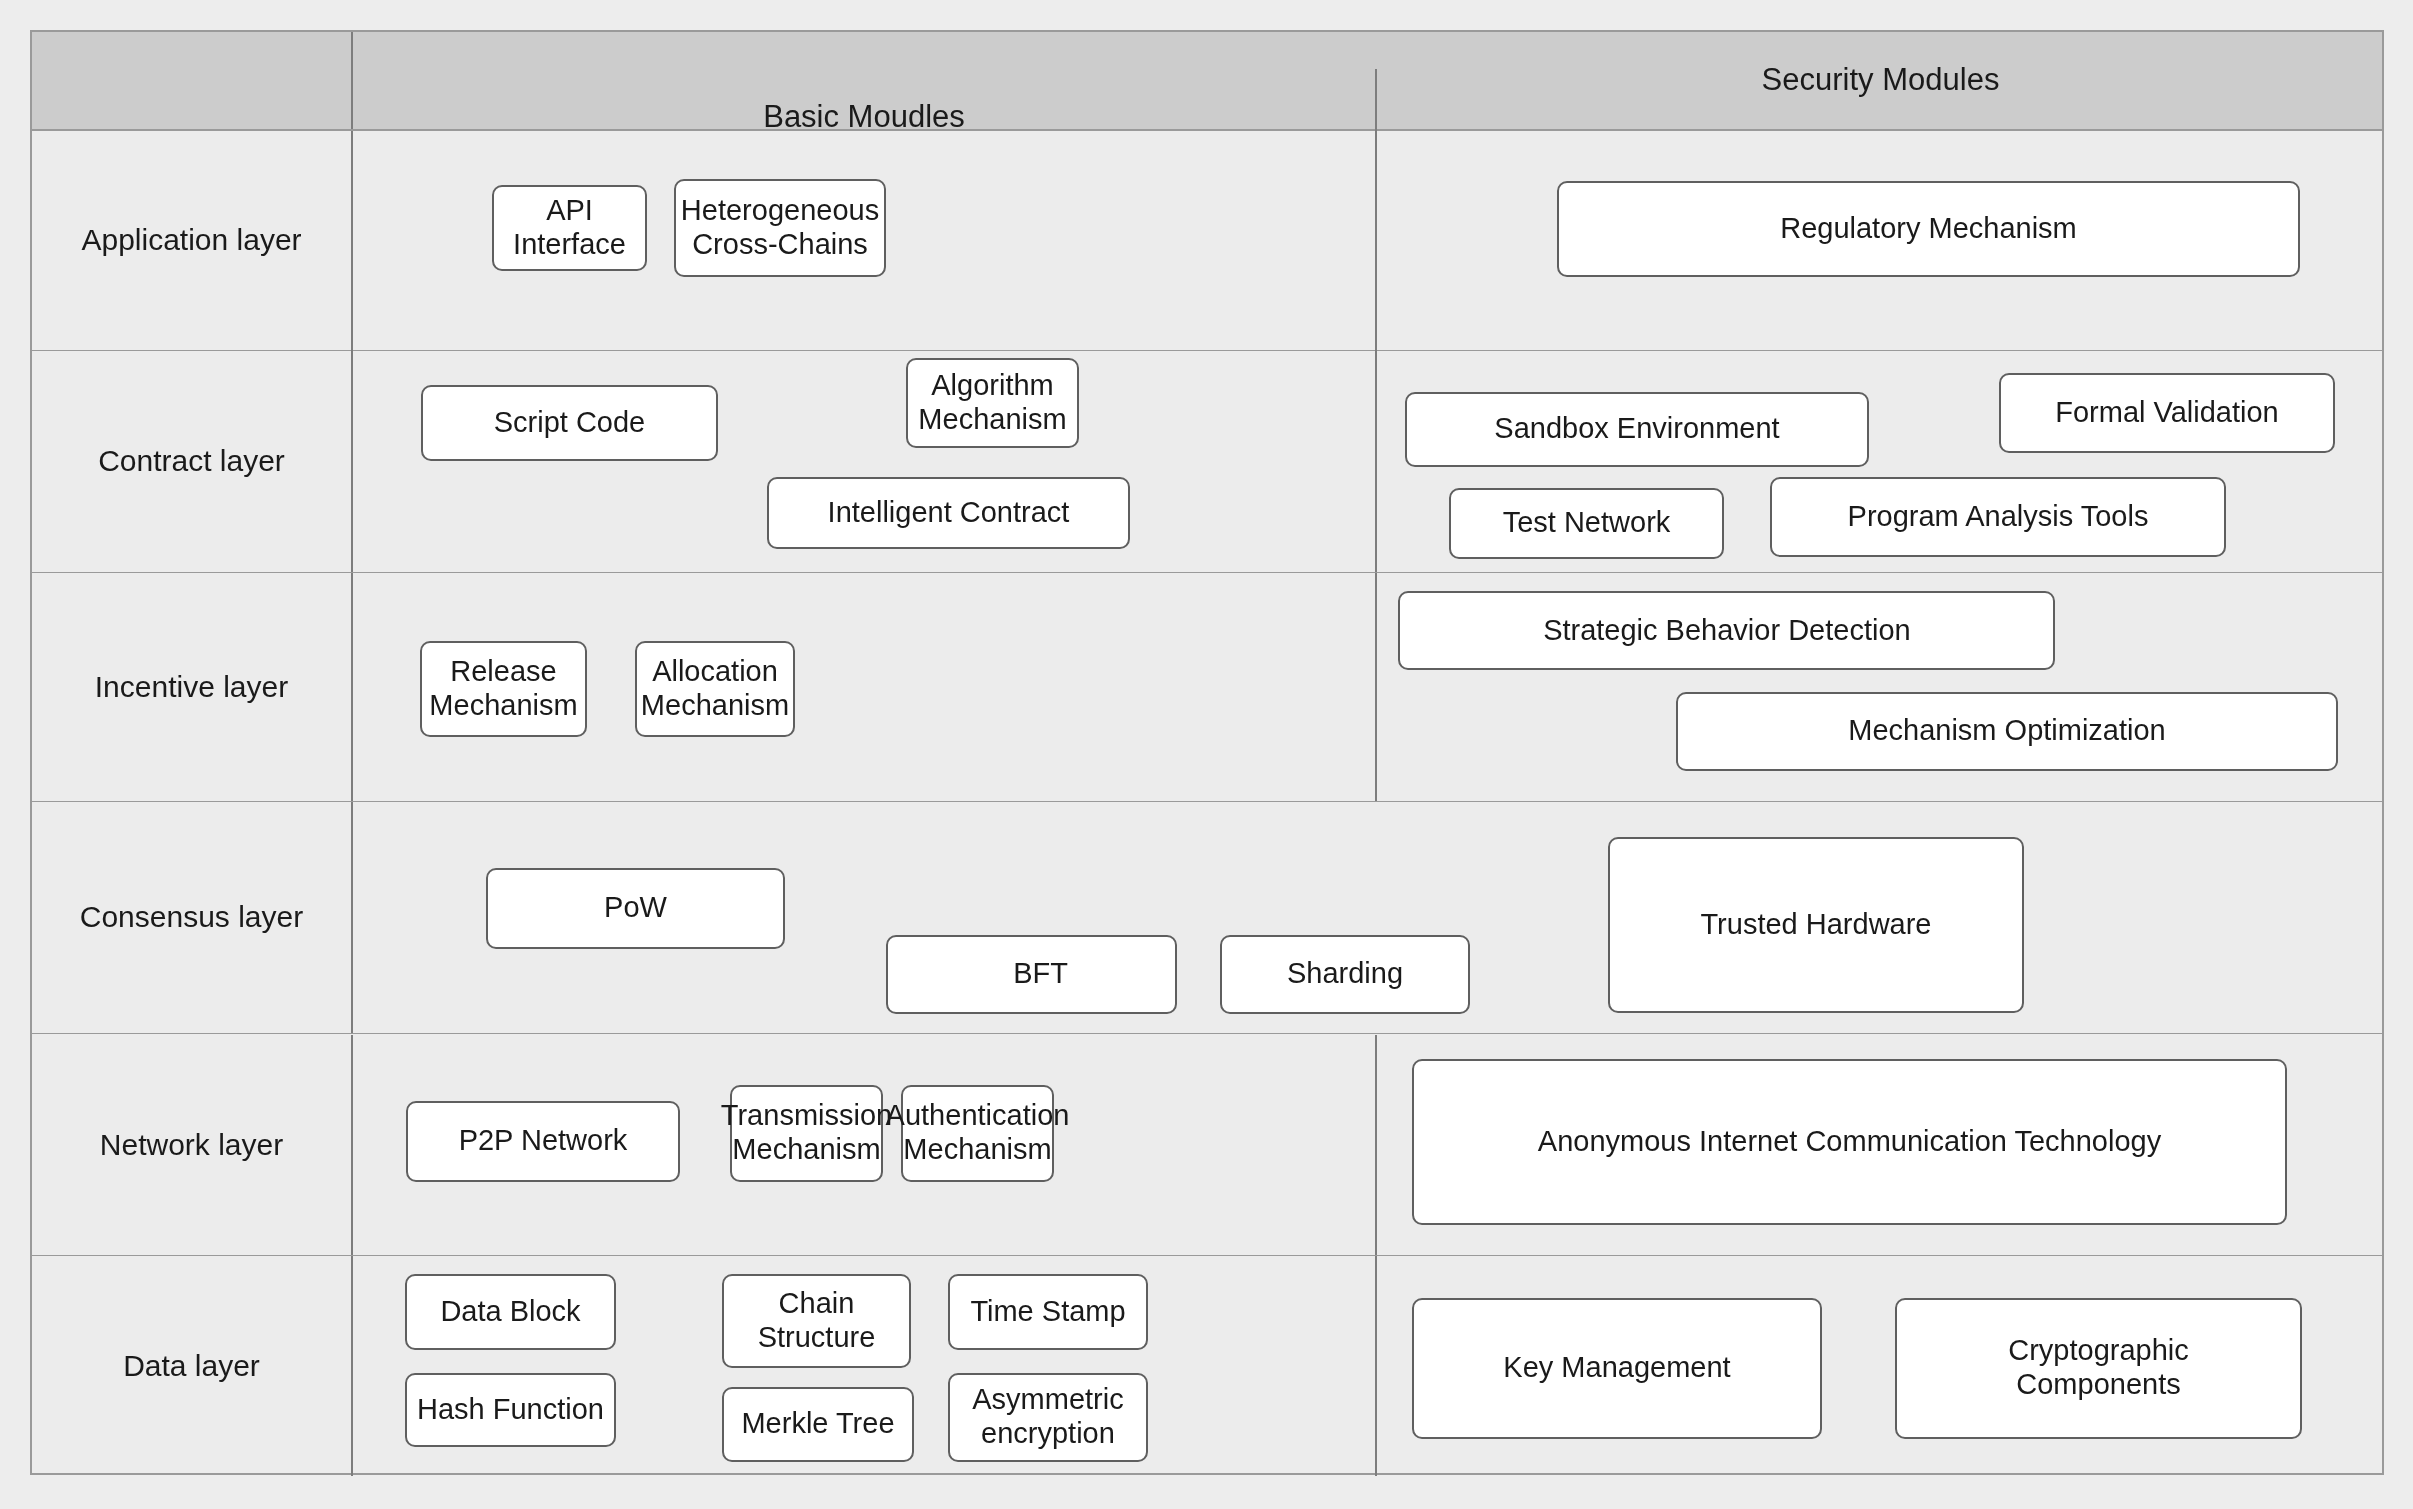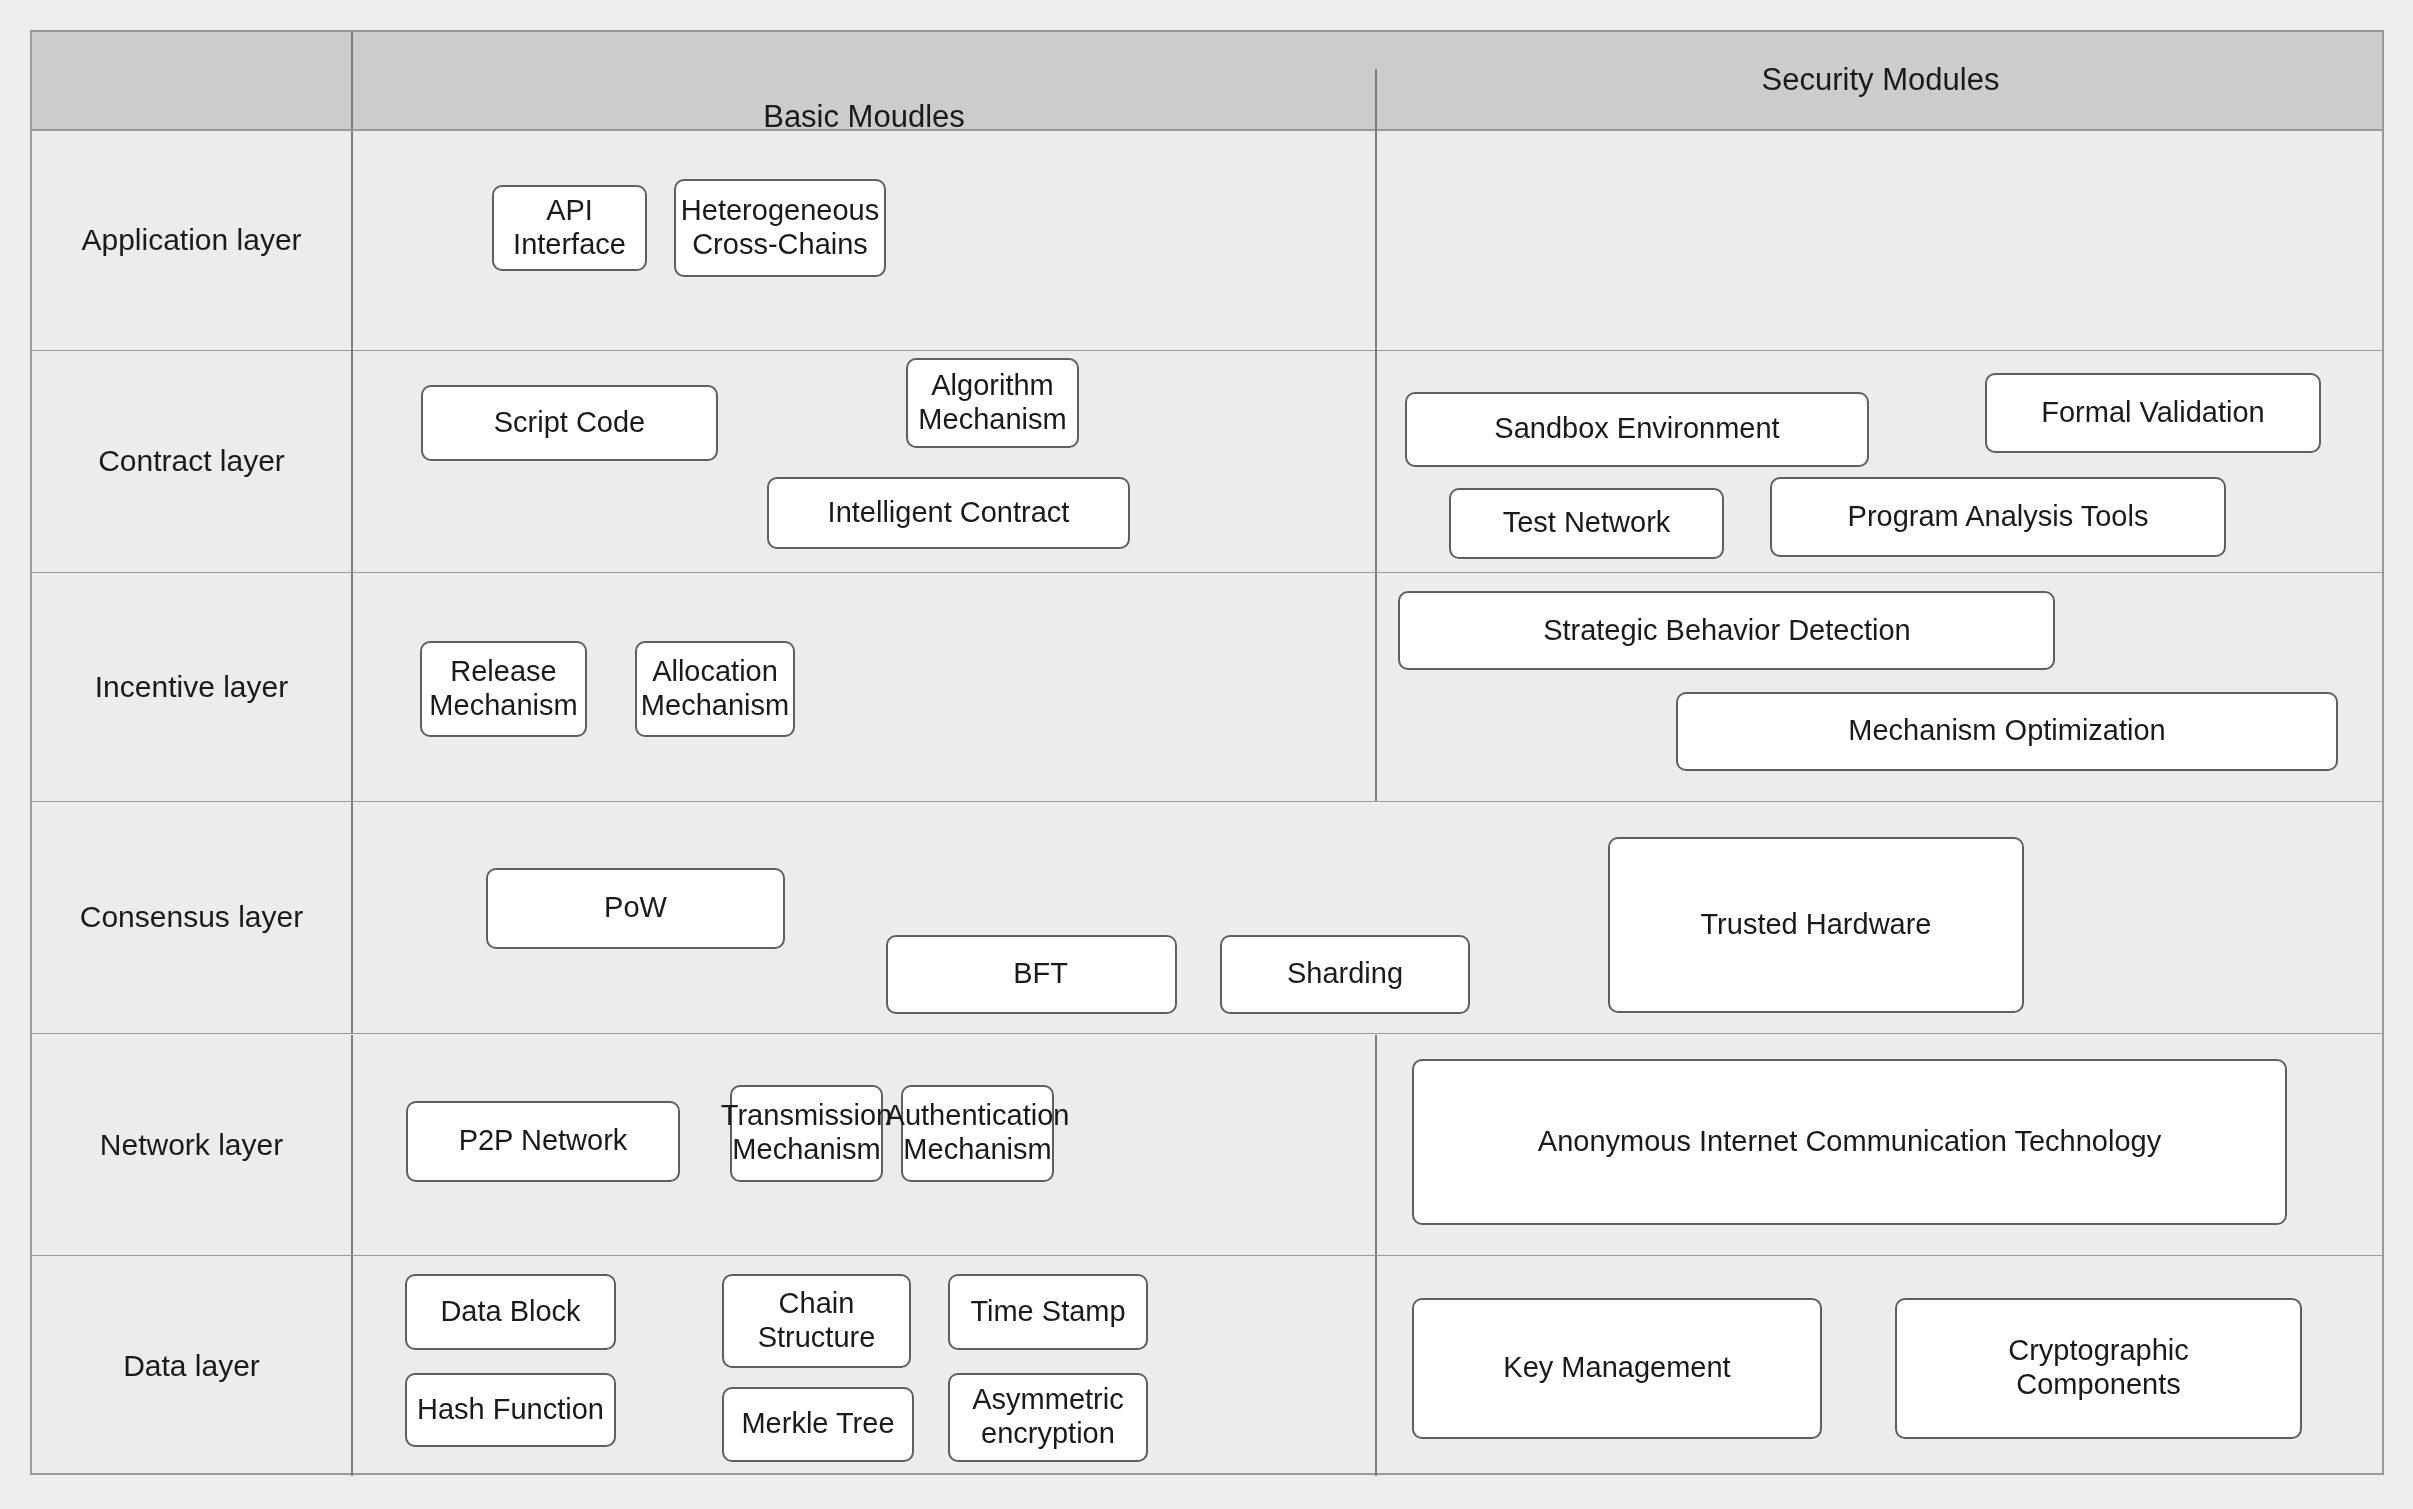--- a/index.html
+++ b/index.html
@@ -136,35 +136,38 @@
 
     <div class="row" style="top:99px; height:220px;">
       <div class="row-label">Application layer</div>
 
       <div class="col-basic">
         <div class="mod" style="left:139px; top:54px; width:155px; height:86px;">API Interface</div>
         <div class="mod" style="left:321px; top:48px; width:212px; height:98px; white-space:pre-line;">Heterogeneous
 Cross-Chains</div>
       </div>
 
+      <div class="col-secure">
+        <div class="mod" style="left:178px; top:50px; width:743px; height:96px;">Regulatory Mechanism</div>
+      </div>
     </div>
 
     <div class="row" style="top:318px; height:223px;">
       <div class="row-label">Contract layer</div>
 
       <div class="col-basic">
         <div class="mod" style="left:68px; top:35px; width:297px; height:76px;">Script Code</div>
         <div class="mod" style="left:511px; top:8px; width:173px; height:90px; white-space:pre-line;margin-left:42px;">Algorithm
 Mechanism</div>
         <div class="mod" style="left:414px; top:127px; width:363px; height:72px;">Intelligent Contract</div>
       </div>
 
       <div class="col-secure">
         <div class="mod" style="left:26px; top:42px; width:464px; height:75px;">Sandbox Environment</div>
-        <div class="mod" style="left:606px; top:23px; width:336px; height:80px;">Formal Validation</div>
+        <div class="mod" style="left:620px; top:23px; width:336px; height:80px;">Formal Validation</div>
         <div class="mod" style="left:70px; top:132px; width:275px; height:71px;margin-top:6px;">Test Network</div>
         <div class="mod" style="left:391px; top:127px; width:456px; height:80px;">Program Analysis Tools</div>
       </div>
     </div>
 
     <div class="row" style="top:541px; height:229px;">
       <div class="row-label">Incentive layer</div>
 
       <div class="col-basic">
         <div class="mod" style="left:67px; top:68px; width:167px; height:96px; white-space:pre-line;">Release

